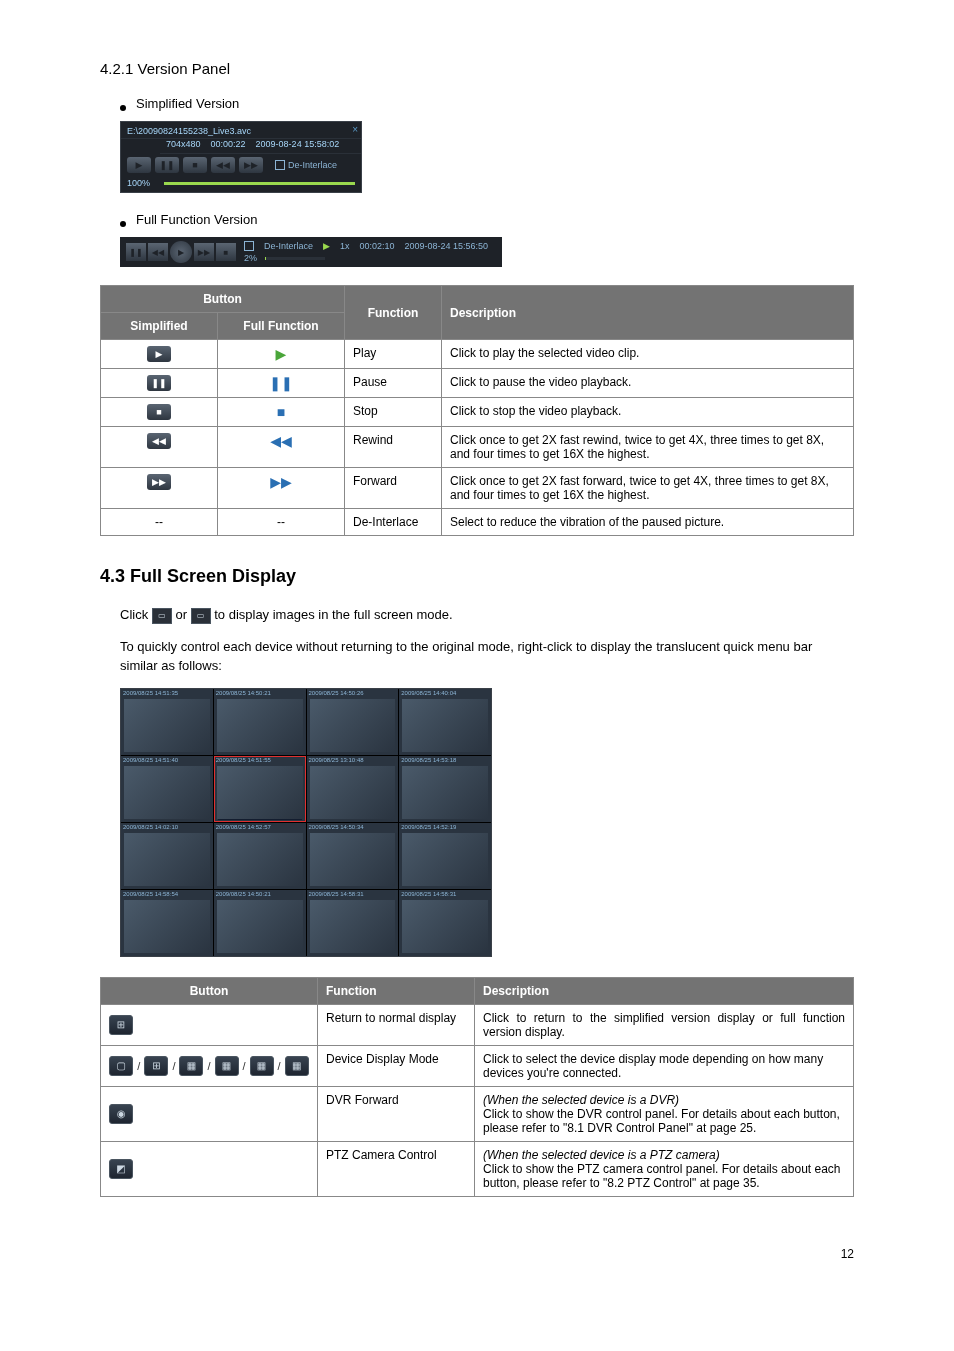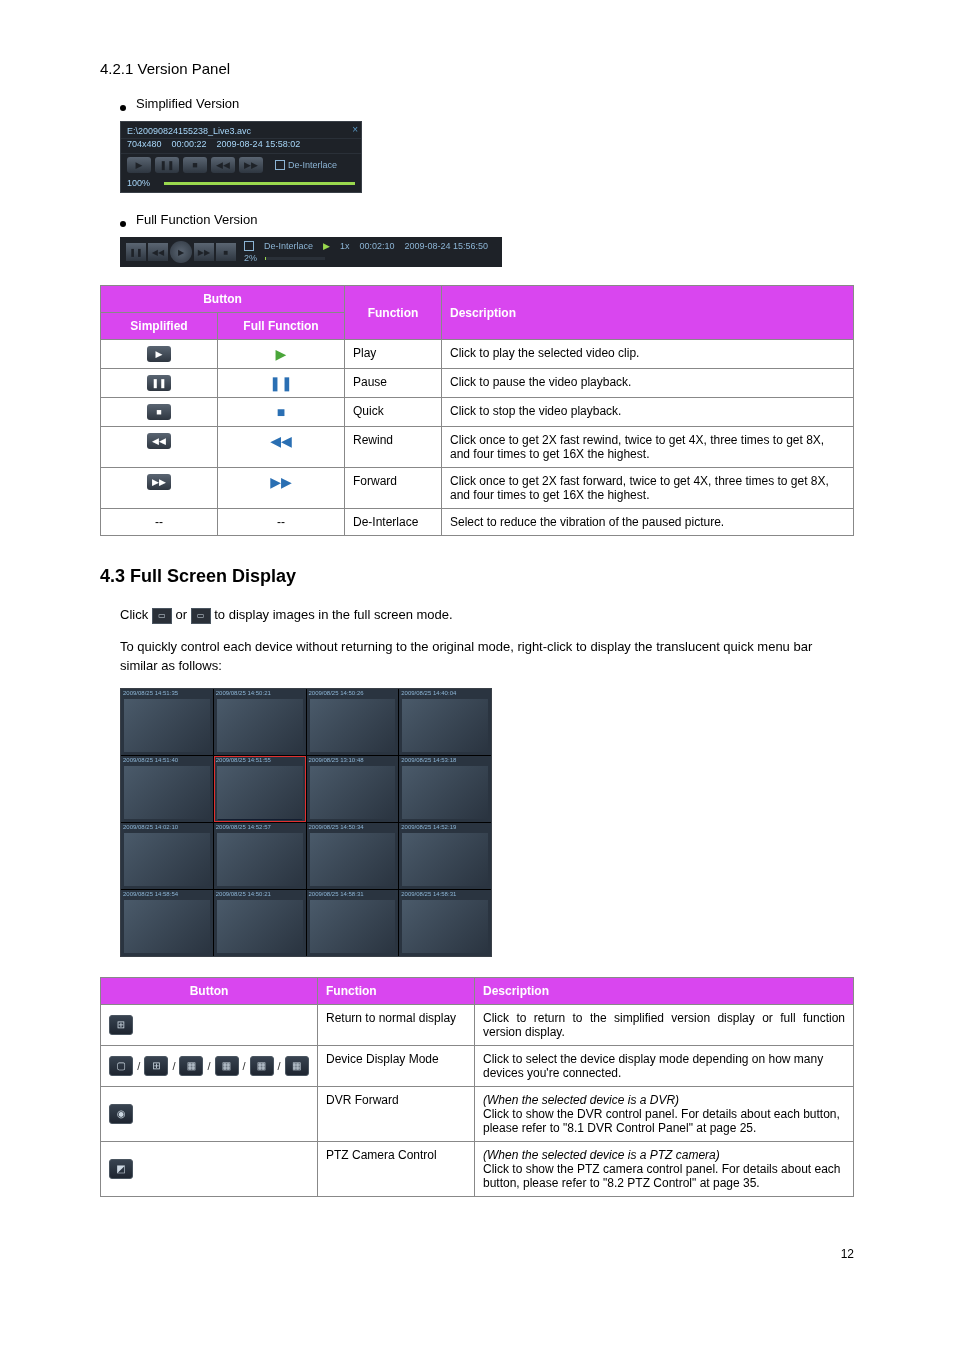--- a/index.html
+++ b/index.html
@@ -56,20 +56,21 @@
       font-size: 9px;
       border-bottom: 1px solid #2a3038;
     }
     .simp-meta-row {
       padding: 0 6px 4px 6px;
       display: flex;
       gap: 10px;
       font-size: 9px;
       color: #a6d5f7;
       border-bottom: 1px solid #2a3038;
+      margin-left: 39px;
     }
     .simp-controls {
       display: flex;
       align-items: center;
       padding: 3px 6px;
       gap: 4px;
     }
     .simp-btn {
       width: 24px;
       height: 16px;
@@ -156,21 +157,21 @@
       margin-left: 4px;
     }
     .full-prog-fill { position:absolute; left:0; top:0; height:100%; background:#9ad94e;}
     table.func-table {
       border-collapse: collapse;
       width: 100%;
       margin-top: 6px;
       font-size: 12px;
     }
     table.func-table th {
-      background: #d946ef;
+      background: #737373;
       color: #fff;
       border: 1px solid #888;
       padding: 6px 8px;
       font-weight: bold;
       text-align: center;
     }
     table.func-table th.left-h { text-align: center; }
     table.func-table td {
       border: 1px solid #888;
       padding: 6px 8px;
@@ -431,21 +432,21 @@
     </tr>
     <tr>
       <td class="bcell"><span class="icon-btn-gray">❚❚</span></td>
       <td class="bcell"><span class="big-icon blue">❚❚</span></td>
       <td>Pause</td>
       <td>Click to pause the video playback.</td>
     </tr>
     <tr>
       <td class="bcell"><span class="icon-btn-gray">■</span></td>
       <td class="bcell"><span class="big-icon blue">■</span></td>
-      <td>Quick</td>
+      <td>Stop</td>
       <td>Click to stop the video playback.</td>
     </tr>
     <tr>
       <td class="bcell"><span class="icon-btn-gray">◀◀</span></td>
       <td class="bcell"><span class="big-icon blue">◀◀</span></td>
       <td>Rewind</td>
       <td>Click once to get 2X fast rewind, twice to get 4X, three times to get 8X, and four times to get 16X the highest.</td>
     </tr>
     <tr>
       <td class="bcell"><span class="icon-btn-gray">▶▶</span></td>

